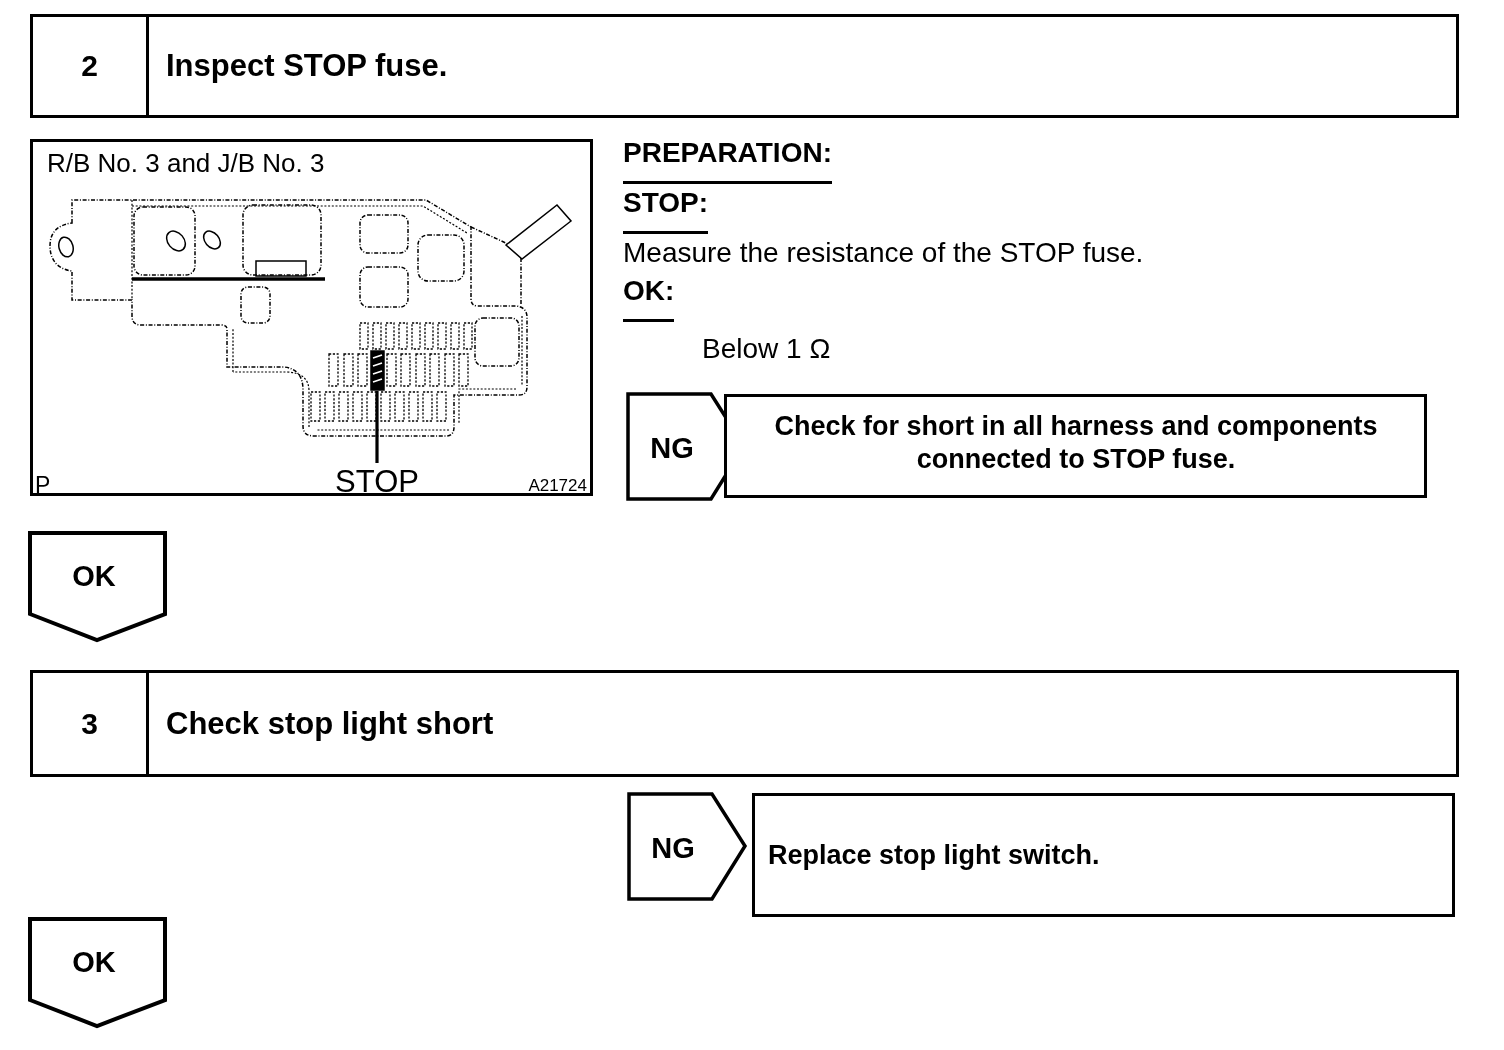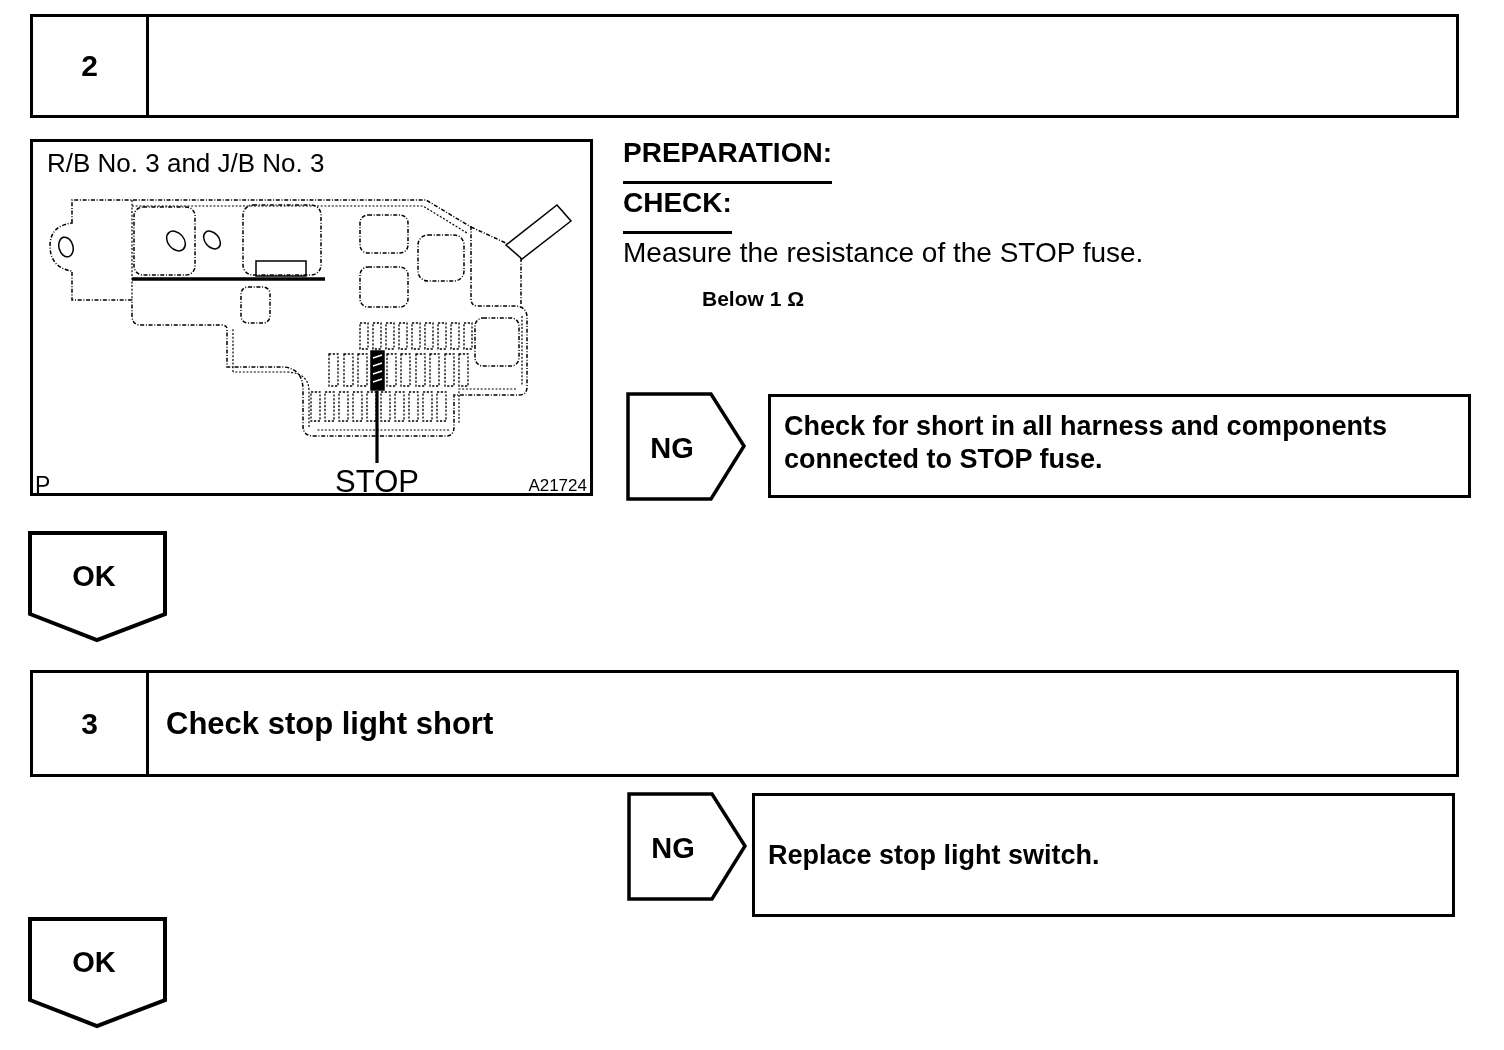--- a/index.html
+++ b/index.html
@@ -16,21 +16,21 @@
              font-weight:bold;font-size:31px;}
 
   
   .diagframe{border:3px solid #000;background:#fff;}
 
   
   .instr{font-size:28px;line-height:38px;}
   .instr p{margin:0;}
   .ihead{font-weight:bold;}
   .ihead span{display:inline-block;border-bottom:3px solid #000;padding-bottom:12px;line-height:33px;}
-  .okspec{font-weight:bold;font-size:21px;padding-left:79px;margin-top:8px !important;}
+  .okspec{font-weight:normal;font-size:28px;padding-left:79px;margin-top:8px !important;}
 
   
   .ngbox{border:3px solid #000;background:#fff;font-weight:bold;
          font-size:27px;line-height:33px;}
   .ngbox1{padding:13px 12px 0 13px;}
   .ngbox2{display:flex;align-items:center;padding-left:13px;}
 
   svg text{font-family:"Liberation Sans", sans-serif;fill:#000;}
   .flowlabel{font-weight:bold;font-size:29px;}
 
@@ -38,20 +38,21 @@
   .o{fill:none;stroke:#000;stroke-width:1.5;stroke-dasharray:4 1.7 1 1.7;}
   .d{fill:none;stroke:#000;stroke-width:1.2;stroke-dasharray:2 1.7;}
   .s{fill:none;stroke:#000;stroke-width:1.5;}
   .fs{fill:none;stroke:#000;stroke-width:1.3;stroke-dasharray:2.2 1.6;}
 </style>
 </head>
 <body>
 
 <div class="abs stepbox" style="left:30px;top:14px;width:1429px;height:104px;">
   <div class="stepnum">2</div>
+  <div class="steptitle">Inspect STOP fuse.</div>
 </div>
 
 <div class="abs diagframe" style="left:30px;top:139px;width:563px;height:357px;">
   <svg width="557" height="351" viewBox="3 3 557 351">
 
     <path class="o" d="M42,84 V61 H396 L441,88 L441,160 Q441,167 448,167 H486 Q496,168 497,177 V248 Q497,256 489,256 H424 V288 Q424,297 416,297 H284 Q273,297 273,287 V251 Q273,230 254,228 H197 V190 Q197,186 191,186 H111 Q102,186 102,177 V161 H42 V132 C26,130 20,119 20,107 C20,95 26,86 42,84 Z"></path>
 
     <path class="o" d="M491,165 V119 M441,88 L478,105"></path>
 
     <path class="d" d="M102,67 H393 L437,94 M492,177 V246 M486,250 H429 V285 M419,291 H287 M279,288 V252 Q279,234 257,233 H203 M203,233 V190"></path>
@@ -118,30 +119,31 @@
 
     <text x="17" y="33" font-size="26">R/B No. 3 and J/B No. 3</text>
     <text x="347" y="353" font-size="31" text-anchor="middle">STOP</text>
     <text x="5" y="354" font-size="23">P</text>
     <text x="557" y="352" font-size="17" text-anchor="end">A21724</text>
   </svg>
 </div>
 
 <div class="abs instr" style="left:623px;top:134px;width:845px;">
   <p class="ihead"><span>PREPARATION:</span></p>
-  <p class="ihead"><span>CHECK:</span></p>
+  <p class="ihead"><span>STOP:</span></p>
   <p>Measure the resistance of the STOP fuse.</p>
+  <p class="ihead"><span>OK:</span></p>
   <p class="okspec">Below 1 Ω</p>
 </div>
 
 <svg class="abs" style="left:626px;top:392px;" width="121" height="109" viewBox="0 0 121 109">
   <polygon points="2,2 85,2 118,54 85,107 2,107" fill="#fff" stroke="#000" stroke-width="3.5"></polygon>
   <text x="46" y="56" text-anchor="middle" dominant-baseline="central" class="flowlabel">NG</text>
 </svg>
-<div class="abs ngbox ngbox1" style="left:768px;top:394px;width:703px;height:104px;">Check for short in all harness and components connected to STOP fuse.</div>
+<div class="abs ngbox ngbox1" style="left:724px;top:394px;width:703px;height:104px;text-align:center;">Check for short in all harness and components connected to STOP fuse.</div>
 
 <svg class="abs" style="left:28px;top:531px;" width="139" height="112" viewBox="0 0 139 112">
   <polygon points="2,2 137,2 137,83 69,109 2,83" fill="#fff" stroke="#000" stroke-width="4"></polygon>
   <text x="66" y="45" text-anchor="middle" dominant-baseline="central" class="flowlabel">OK</text>
 </svg>
 
 <div class="abs stepbox" style="left:30px;top:670px;width:1429px;height:107px;">
   <div class="stepnum">3</div>
   <div class="steptitle">Check stop light short</div>
 </div>

